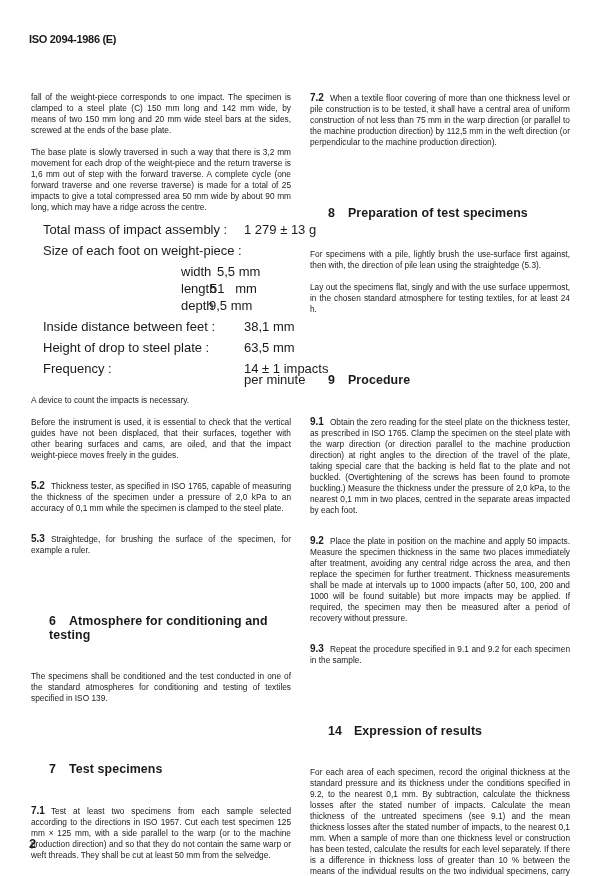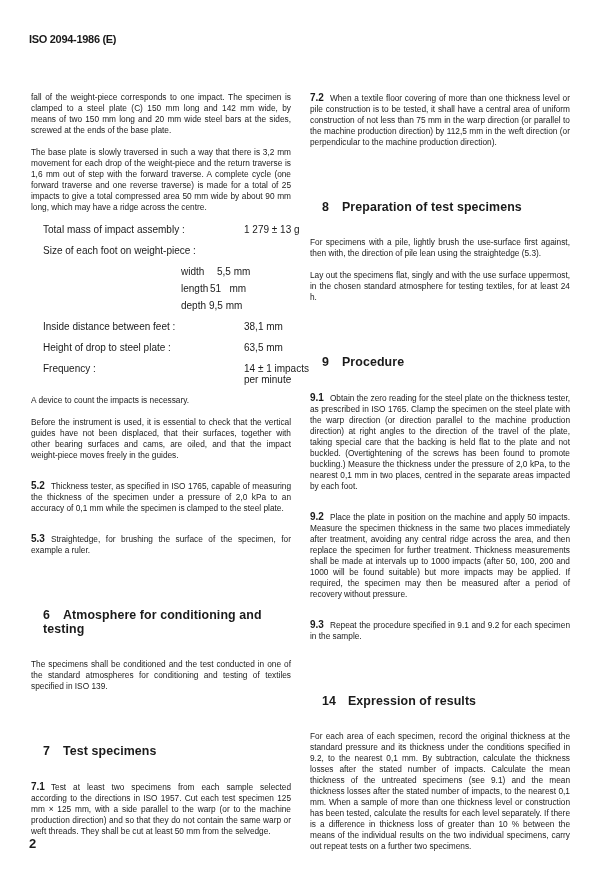--- a/index.html
+++ b/index.html
@@ -14,26 +14,26 @@
   .col { position: absolute; top: 92px; width: 260px; }
   .col.left { left: 31px; }
   .col.right { left: 310px; }
   p {
     margin: 0; font-size: 8.3px; line-height: 11px; text-align: justify;
   }
   .gap-s { height: 11px; }
   .gap-m { height: 19px; }
   .gap-l { height: 40px; }
   h2 {
-    margin: 12px; font-size: 12.4px; font-weight: bold; letter-spacing: 0.1px;
+    margin: 18px; font-size: 12.4px; font-weight: bold; letter-spacing: 0.1px;
   }
   h2 .num { display: inline-block; min-width: 20px; }
   .clause-num { font-weight: bold; font-size: 10px; margin-right: 6px; }
   .term { font-weight: normal; }
-  .spec { font-size: 10px; line-height: 11px; }
+  .spec { font-size: 13px; line-height: 11px; }
   .spec-row { position: relative; height: 11px; margin-bottom: 10px; }
   .spec-row .lbl { position: absolute; left: 12px; }
   .spec-row .val { position: absolute; left: 213px; white-space: nowrap; }
   .spec-row .sub { position: absolute; left: 150px; }
   .spec-row .subval { position: absolute; left: 179px; white-space: nowrap; }
   .spec-row.sub-row { margin-bottom: 6px; }
   .page-num {
     position: absolute; left: 29px; top: 836px;
     font-size: 13px; font-weight: bold;
   }

